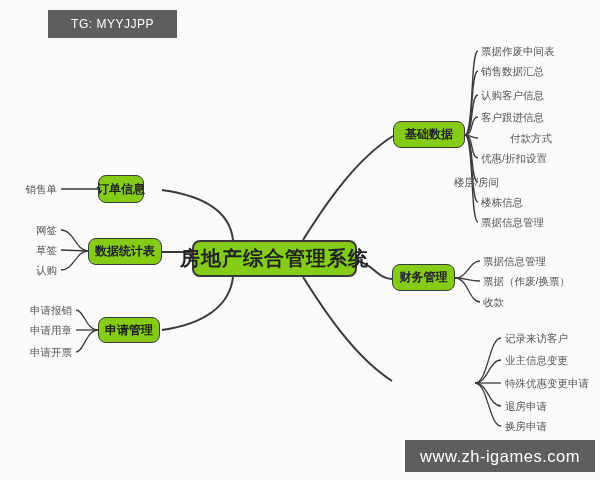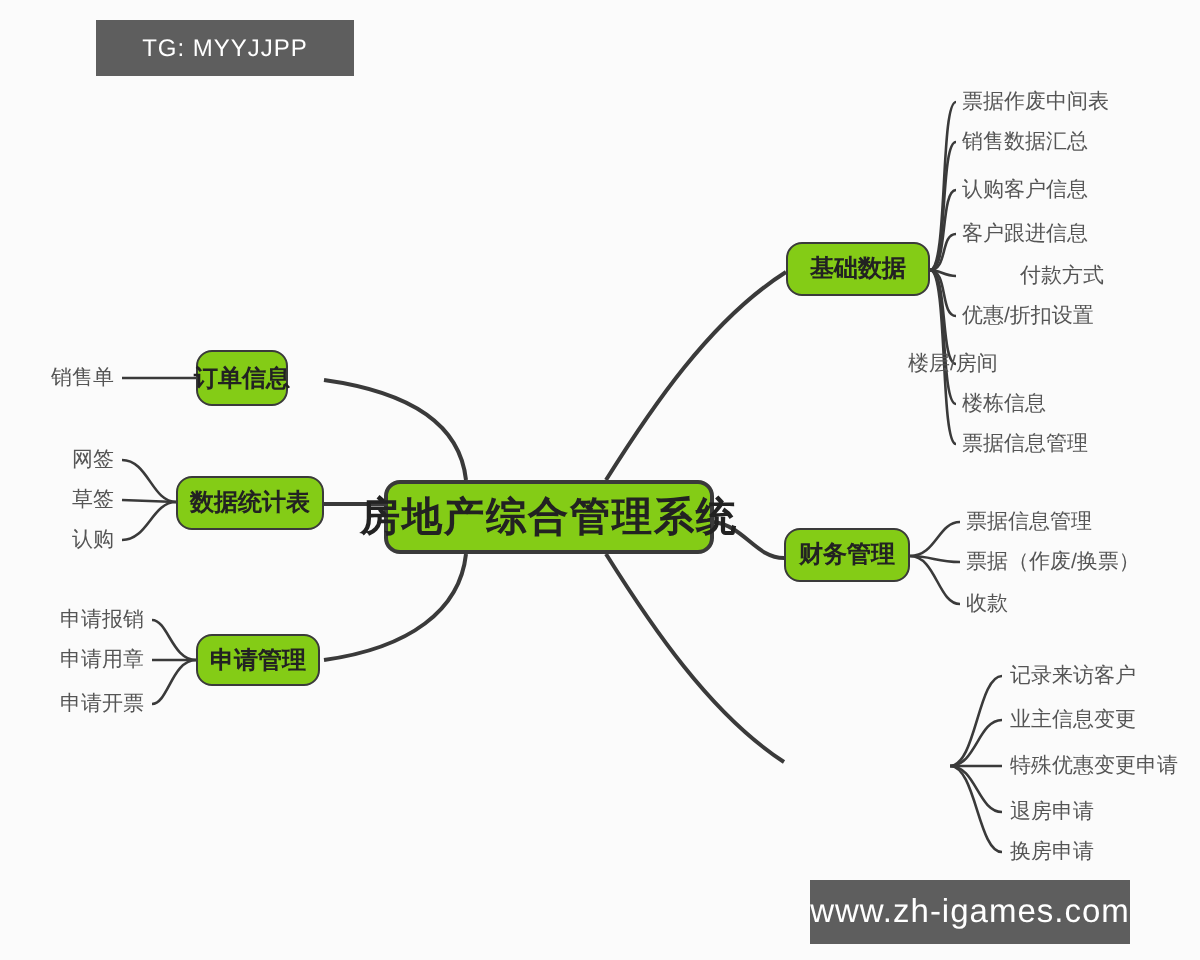--- a/index.html
+++ b/index.html
@@ -20,21 +20,21 @@
     position:absolute; font-size:10.5px; line-height:12px;
     color:#555; white-space:nowrap;
   }
   .leaf.l { text-align:right; }
   .banner {
     position:absolute; background:#5e5e5e; color:#fff;
     display:flex; align-items:center; justify-content:center;
     letter-spacing:0.5px;
   }
   .banner.top { left:8px; top:10px; width:129px; height:28px; font-size:12px;margin-left:40px; }
-  .banner.bottom { left:405px; top:440px; width:160px; height:32px; font-size:16.5px; }
+  .banner.bottom { left:405px; top:440px; width:190px; height:32px; font-size:16.5px; }
 </style>
 </head>
 <body>
 
 <div class="canvas">
 
   <svg class="edges" viewBox="0 0 600 480" fill="none" stroke="#3a3a3a">
 
     <path stroke-width="2" d="M 162,190 C 205,196 230,212 233,240"></path>
     <path stroke-width="2" d="M 162,252 L 192,252"></path>

